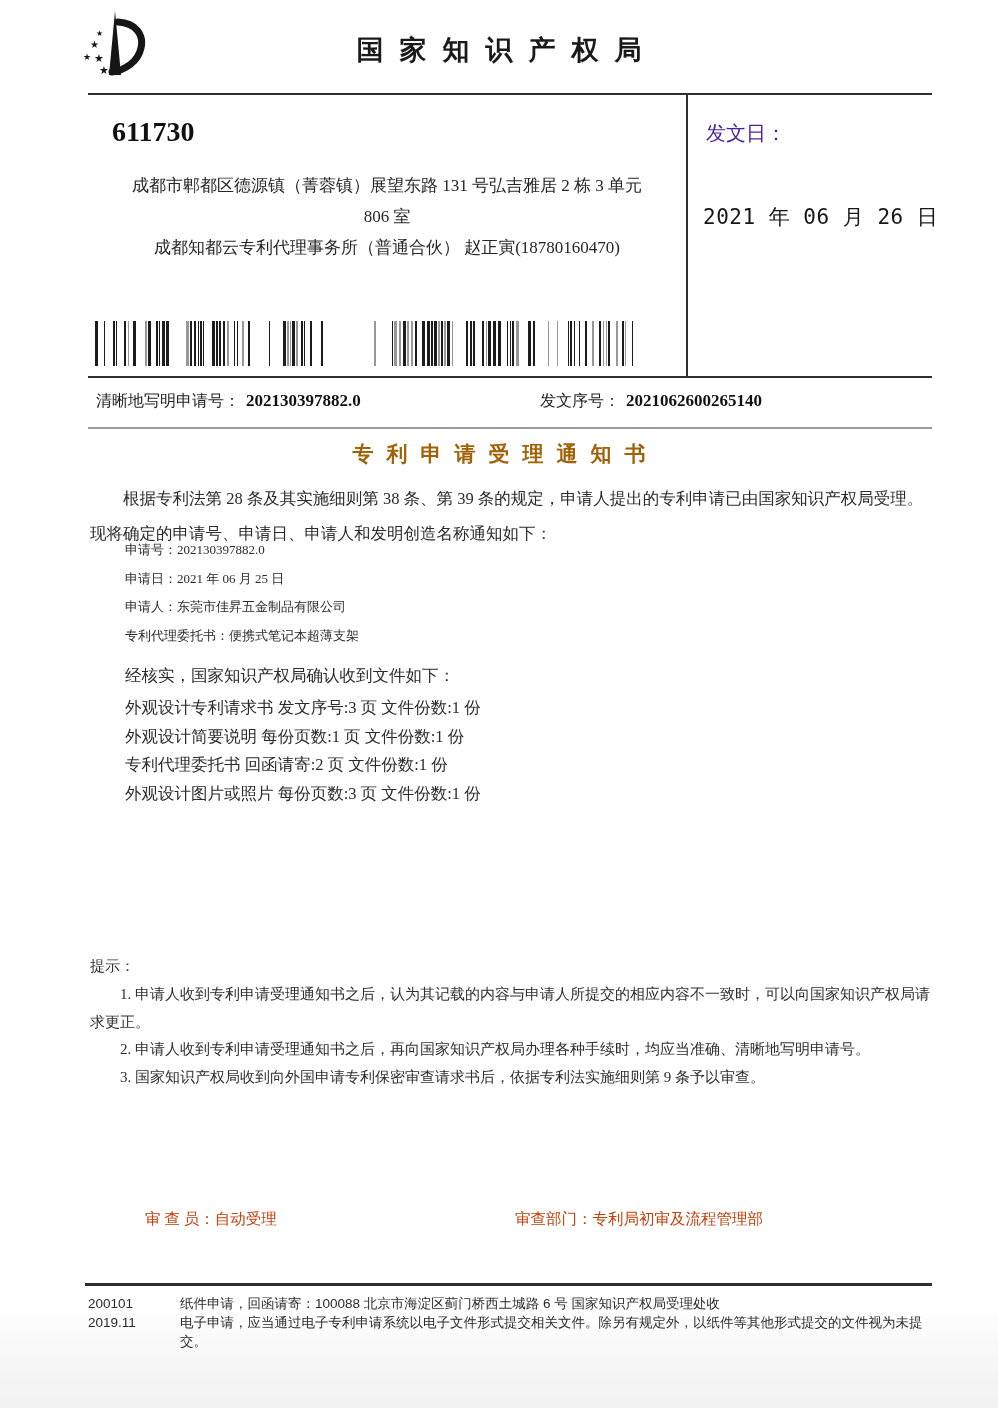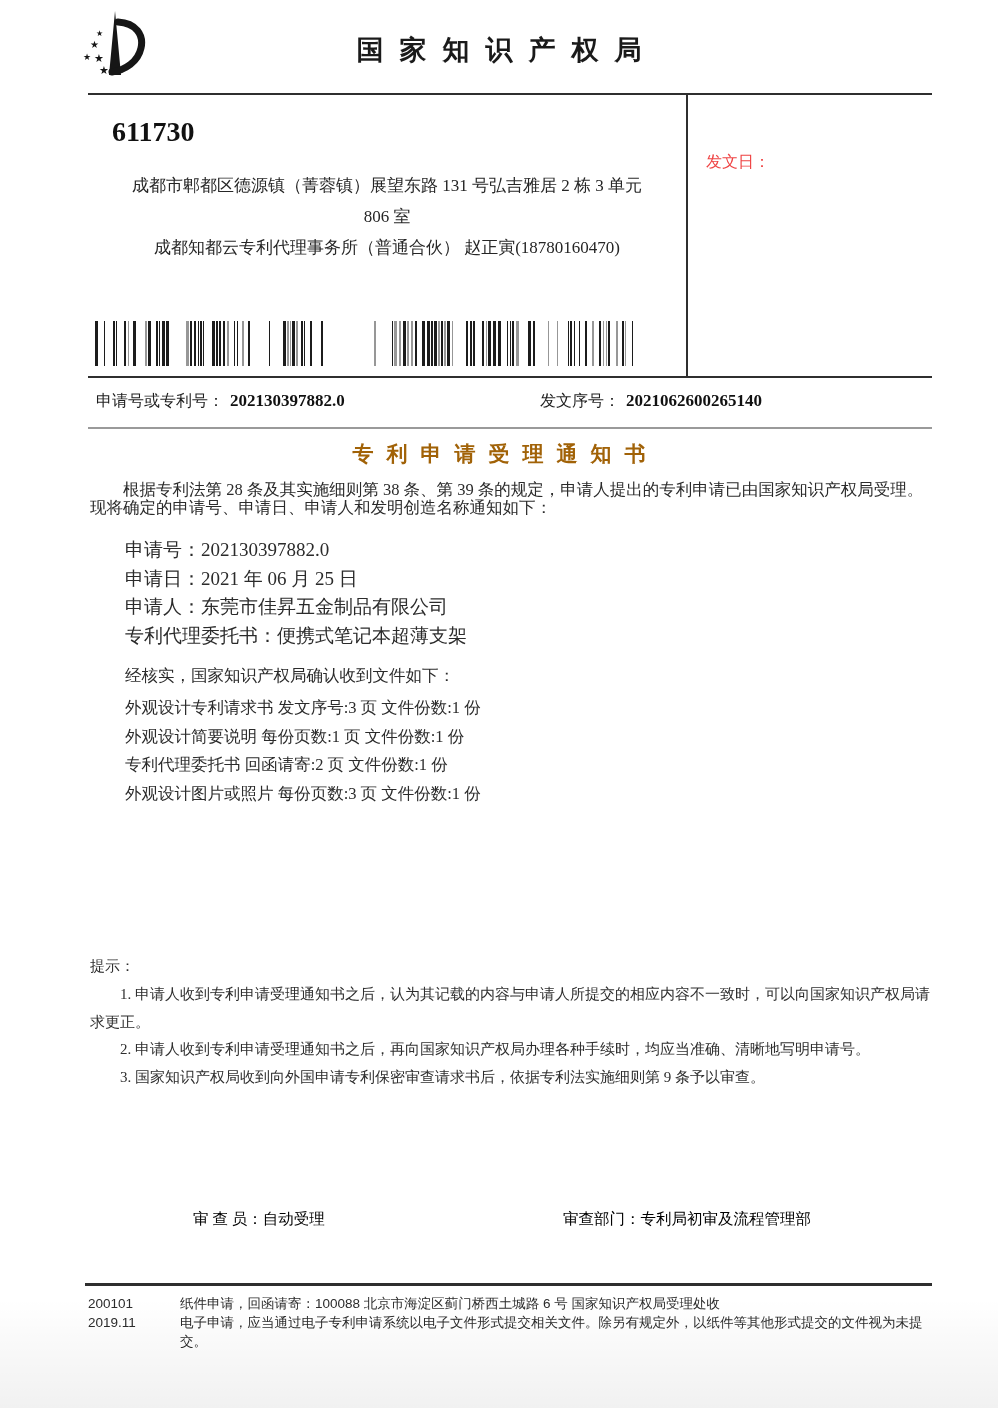--- a/index.html
+++ b/index.html
@@ -13,49 +13,49 @@
     letter-spacing:16px;text-indent:16px;color:#1a1a1a;}
   .logo{left:82px;top:10px;width:64px;height:80px;}
   
   .rule{border-top:2px solid #2f2f2f;height:0;}
   .rule-top{left:88px;top:93px;width:844px;}
   .vdivider{left:686px;top:93px;height:283px;width:0;border-left:2px solid #2f2f2f;}
   .rule-2{left:88px;top:376px;width:844px;}
   .rule-3{left:88px;top:427px;width:844px;border-top:2px solid #9a9a9a;}
   .footer-rule{left:85px;top:1283px;width:847px;border-top:3px solid #2f2f2f;}
   
-  .dispatch-label{left:706px;top:120px;font-size:16px;color:#ef4444;margin-top:32px;}
+  .dispatch-label{left:706px;top:120px;font-size:20px;color:#4c1d95;}
   .dispatch-date{left:703px;top:203px;font-size:21px;font-family:"DejaVu Sans Mono",monospace;
     letter-spacing:0.5px;color:#161616;}
   
   .postal-code{left:112px;top:116px;font-size:28px;font-weight:bold;color:#111;}
   .recipient{left:88px;top:170px;width:598px;text-align:center;font-size:17px;line-height:31px;color:#262626;}
   
   .barcode{top:321px;height:45px;overflow:hidden;}
   .barcode i{position:absolute;top:0;bottom:0;display:block;}
   .barcode-left{left:95px;width:230px;}
   .barcode-right{left:371px;width:277px;}
   
   .numbers-row{top:391px;font-size:16px;color:#1e1e1e;}
   .num-app{left:96px;}
   .num-serial{left:540px;}
   .num-val{font-weight:bold;font-size:17px;margin-left:6px;color:#111;}
   
   .notice-title{left:0;right:0;top:440px;text-align:center;font-size:21px;font-weight:bold;
     letter-spacing:13px;text-indent:13px;color:#a16207;}
-  .para1{left:90px;top:481px;width:842px;font-size:16.5px;line-height:18px;text-indent:2em;}
-  .fields{left:125px;top:536px;font-size:19px;line-height:28.5px;}
+  .para1{left:90px;top:481px;width:842px;font-size:16.5px;line-height:35px;text-indent:2em;}
+  .fields{left:125px;top:536px;font-size:13px;line-height:28.5px;}
   .confirm-intro{left:125px;top:665px;font-size:16.5px;}
   .documents{left:125px;top:694px;font-size:16.5px;line-height:28.5px;}
   
   .tips-heading{left:90px;top:957px;font-size:15px;color:#2e2e2e;}
   .tips{left:90px;top:981px;width:845px;font-size:15px;line-height:27.5px;color:#2e2e2e;}
   .tips .tip{text-indent:2em;}
   
-  .signoff{top:1209px;font-size:15.5px;color:#000000;margin-left:48px;}
+  .signoff{top:1209px;font-size:15.5px;color:#c2410c;}
   .examiner{left:145px;}
   .department{left:515px;}
   
   .footer{font-family:"Liberation Sans","DejaVu Sans",sans-serif;font-size:13.5px;color:#2b2b2b;line-height:19px;}
   .footer-codes{left:88px;top:1294px;}
   .footer-texts{left:180px;top:1294px;width:755px;}
   .scan-shade{left:0;right:0;bottom:0;height:110px;
     background:linear-gradient(180deg,rgba(0,0,0,0) 0%,rgba(0,0,0,0.055) 100%);pointer-events:none;}
 </style>
 </head>
@@ -71,20 +71,21 @@
     <text x="1" y="50" font-size="9" fill="#161616">★</text>
     <text x="12" y="52" font-size="11" fill="#161616">★</text>
     <text x="17" y="64" font-size="11" fill="#161616">★</text>
   </svg>
   <div class="abs agency-title">国家知识产权局</div>
 
   <div class="abs rule rule-top"></div>
   <div class="abs vdivider"></div>
 
   <div class="abs dispatch-label">发文日：</div>
+  <div class="abs dispatch-date">2021 年 06 月 26 日</div>
 
   <div class="abs postal-code">611730</div>
   <div class="abs recipient">
     <div>成都市郫都区德源镇（菁蓉镇）展望东路 131 号弘吉雅居 2 栋 3 单元</div>
     <div>806 室</div>
     <div>成都知都云专利代理事务所（普通合伙）  赵正寅(18780160470)</div>
   </div>
 
   <div class="abs barcode barcode-left">
       <i style="left: 0px; width: 3px; background: rgb(28, 28, 28);"></i>
@@ -172,21 +173,21 @@
       <i style="left: 237px; width: 2px; background: rgb(28, 28, 28);"></i>
       <i style="left: 245px; width: 2px; background: rgb(151, 151, 151);"></i>
       <i style="left: 251px; width: 2px; background: rgb(28, 28, 28);"></i>
       <i style="left: 254px; width: 1px; background: rgb(151, 151, 151);"></i>
       <i style="left: 261px; width: 1px; background: rgb(28, 28, 28);"></i>
     </div>
 
   <div class="abs rule rule-2"></div>
 
   <div class="abs numbers-row num-app">
-    <span>申请号或专利号：</span><span class="num-val">202130397882.0</span>
+    <span>清晰地写明申请号：</span><span class="num-val">202130397882.0</span>
   </div>
   <div class="abs numbers-row num-serial">
     <span>发文序号：</span><span class="num-val">2021062600265140</span>
   </div>
 
   <div class="abs rule rule-3"></div>
 
   <div class="abs notice-title">专利申请受理通知书</div>
   <div class="abs para1">根据专利法第 28 条及其实施细则第 38 条、第 39 条的规定，申请人提出的专利申请已由国家知识产权局受理。现将确定的申请号、申请日、申请人和发明创造名称通知如下：</div>
 

